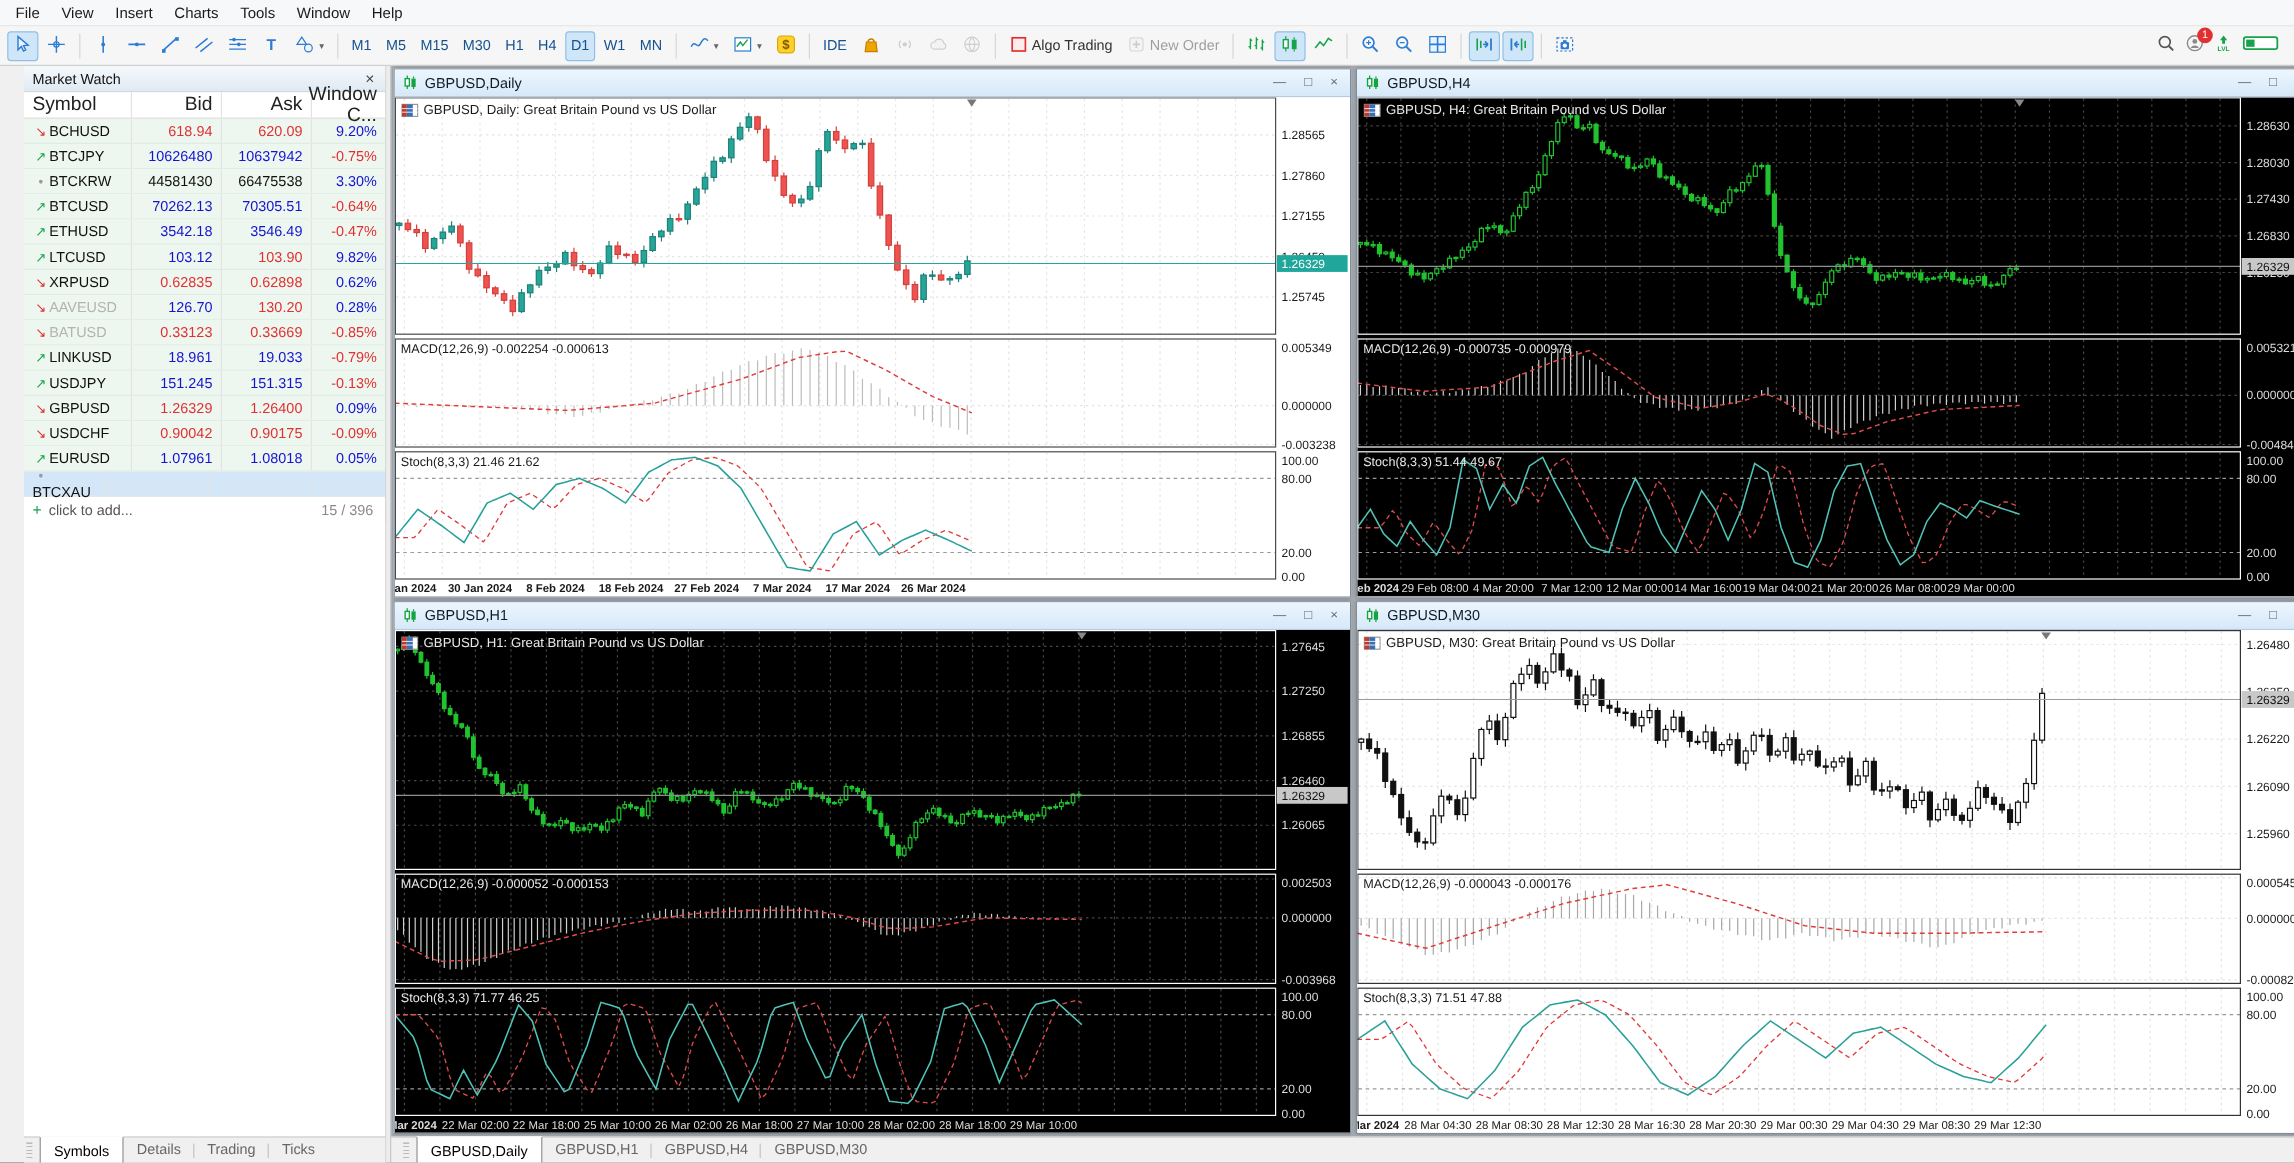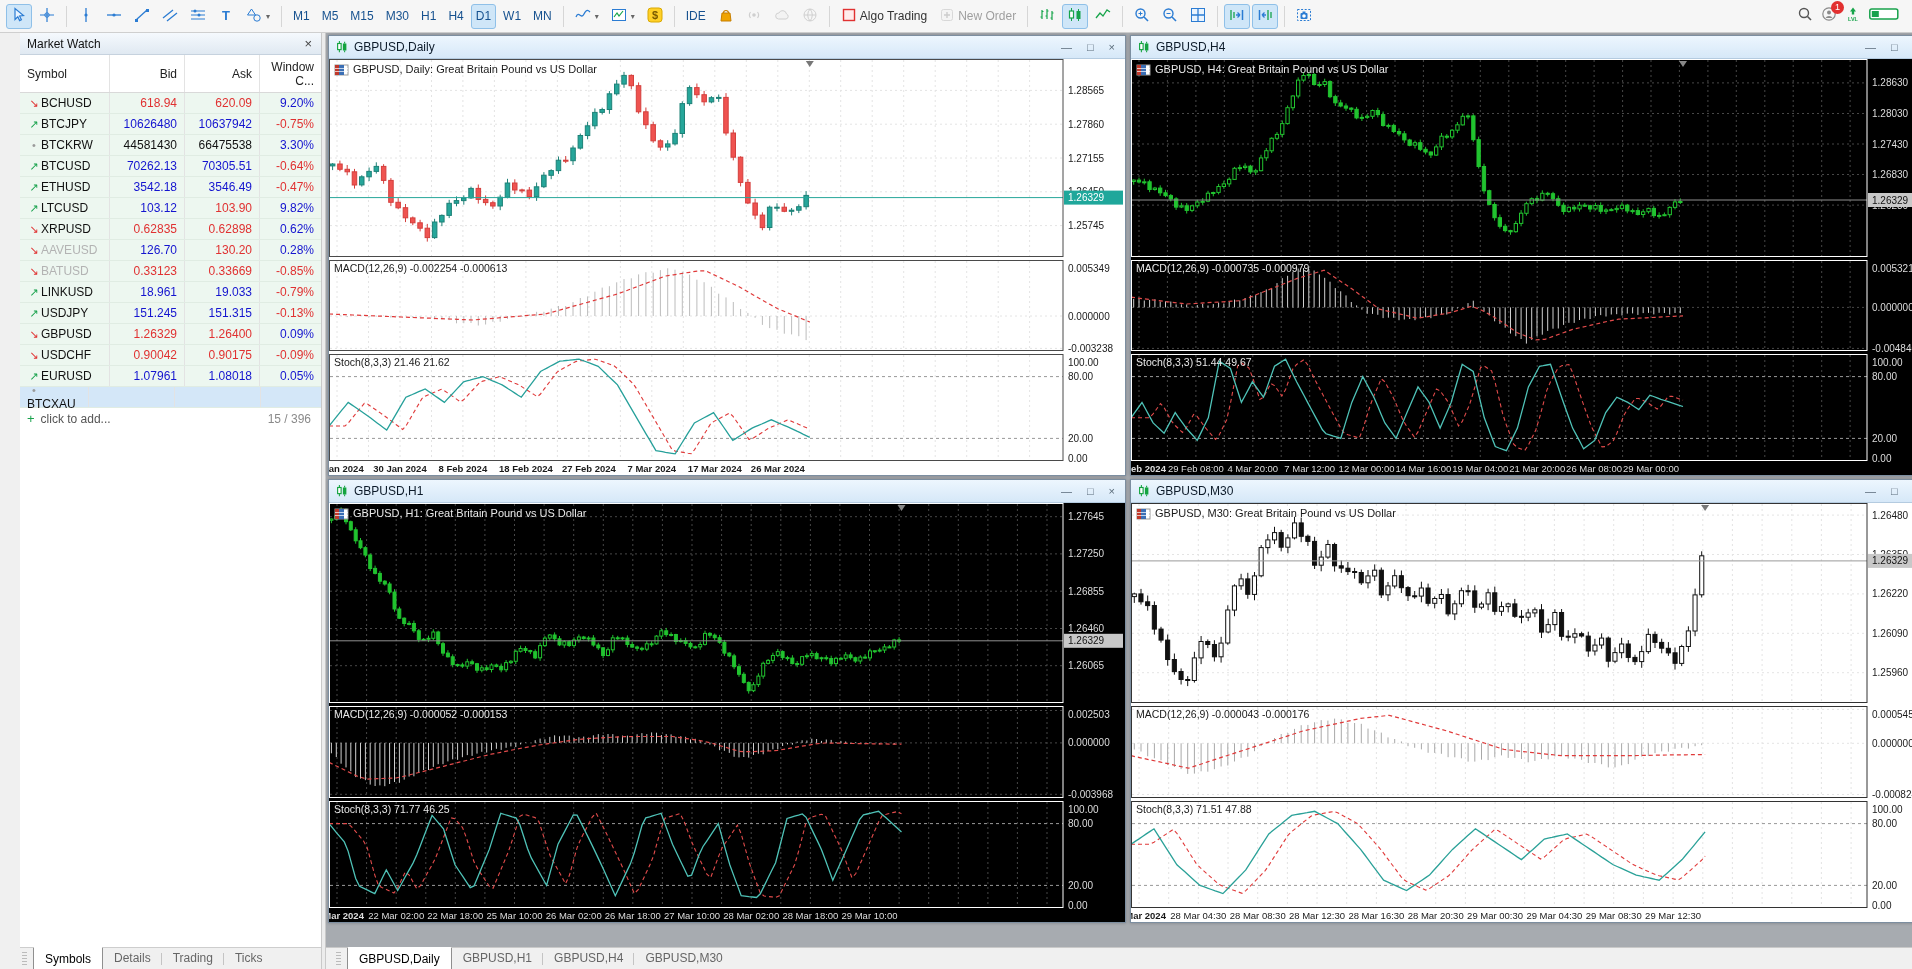--- a/index.html
+++ b/index.html
@@ -27,21 +27,21 @@
   .bellwrap{position:relative;}
   .bellwrap .nbadge{position:absolute;top:-5px;right:-7px;background:#e23an;}
   .nbadge{position:absolute;top:-6px;right:-8px;background:#e23030;color:#fff;border-radius:8px;
           font-size:9px;min-width:13px;height:13px;line-height:13px;text-align:center;padding:0 2px;}
   
   .main{flex:1;display:flex;min-height:0;}
   .left-panel{width:302px;background:#fff;display:flex;flex-direction:column;border-right:1px solid #c9c9c9;margin-left:20px;}
   .mw-title{height:22px;background:linear-gradient(#f5f9fd,#e0e9f2);border-bottom:1px solid #c6d2de;
             display:flex;align-items:center;padding:0 7px;font-size:12px;color:#111;flex:0 0 auto;}
   .mw-close{margin-left:auto;color:#444;font-size:13px;cursor:default;padding:0 2px;}
-  .mw-header{display:flex;height:38px;border-bottom:1px solid #d9d9d9;font-size:12px;align-items:center;flex:0 0 auto;background:#fff;}
+  .mw-header{display:flex;height:22px;border-bottom:1px solid #d9d9d9;font-size:16px;align-items:center;flex:0 0 auto;background:#fff;}
   .mw-header .hc{color:#222;}
   .col-sym{flex:1;padding-left:7px;}
   .col-num{width:75px;text-align:right;padding-right:7px;border-left:1px solid #e3e3e3;height:100%;display:flex;align-items:center;justify-content:flex-end;}
   .col-chg{width:62px;}
   .mw-row{display:flex;height:21px;font-size:12px;align-items:center;background:#edf7f0;border-bottom:1px solid #e0ece3;}
   .mw-row.selrow{background:#d4e7f8;gap:12px;}
   .mw-row .arrow{width:14px;display:inline-block;text-align:center;font-size:11px;}
   .a-up{color:#18a24c;} .a-down{color:#e03131;} .a-flat{color:#9a9a9a;font-size:9px;}
   .symtxt{color:#111;} .symtxt.dim{color:#b3b3b3;}
   .c-b{color:#1414cf;} .c-r{color:#e03131;} .c-k{color:#111;}
@@ -64,20 +64,29 @@
   .cw-client{position:relative;overflow:hidden;}
   .chart-tabs{position:absolute;left:0;right:0;bottom:0;height:22px;background:#f0f0f0;border-top:1px solid #c9c9c9;
               display:flex;align-items:flex-start;font-size:12px;padding-left:10px;}
   .handle{width:5px;height:14px;margin:4px 6px 0 0;background:repeating-linear-gradient(#bbb 0 1px,transparent 1px 3px);}
   svg text{font-family:"Liberation Sans",sans-serif;}
 </style>
 </head>
 <body>
 
 <div class="app">
+  <div class="menubar" id="menubar">
+      <div class="menu-item">File</div>
+      <div class="menu-item">View</div>
+      <div class="menu-item">Insert</div>
+      <div class="menu-item">Charts</div>
+      <div class="menu-item">Tools</div>
+      <div class="menu-item">Window</div>
+      <div class="menu-item">Help</div>
+    </div>
   <div class="toolbar" id="toolbar">
       <div class="tb-btn sel">
         <span><svg width="16" height="16" viewBox="0 0 16 16" aria-hidden="true">
             <path d="M4 1.5 L4 12.5 L6.8 9.8 L8.6 13.6 L10.4 12.7 L8.6 9 L12.5 8.6 Z" fill="#eaf4ff" stroke="#2b7cd3" stroke-width="1.2"></path>
           </svg></span>
       </div>
       <div class="tb-btn">
         <span><svg width="16" height="16" viewBox="0 0 16 16" aria-hidden="true">
             <path d="M8 1v14 M1 8h14" stroke="#2b7cd3" stroke-width="1.2"></path>
             <circle cx="8" cy="8" r="2.2" fill="none" stroke="#2b7cd3"></circle>

